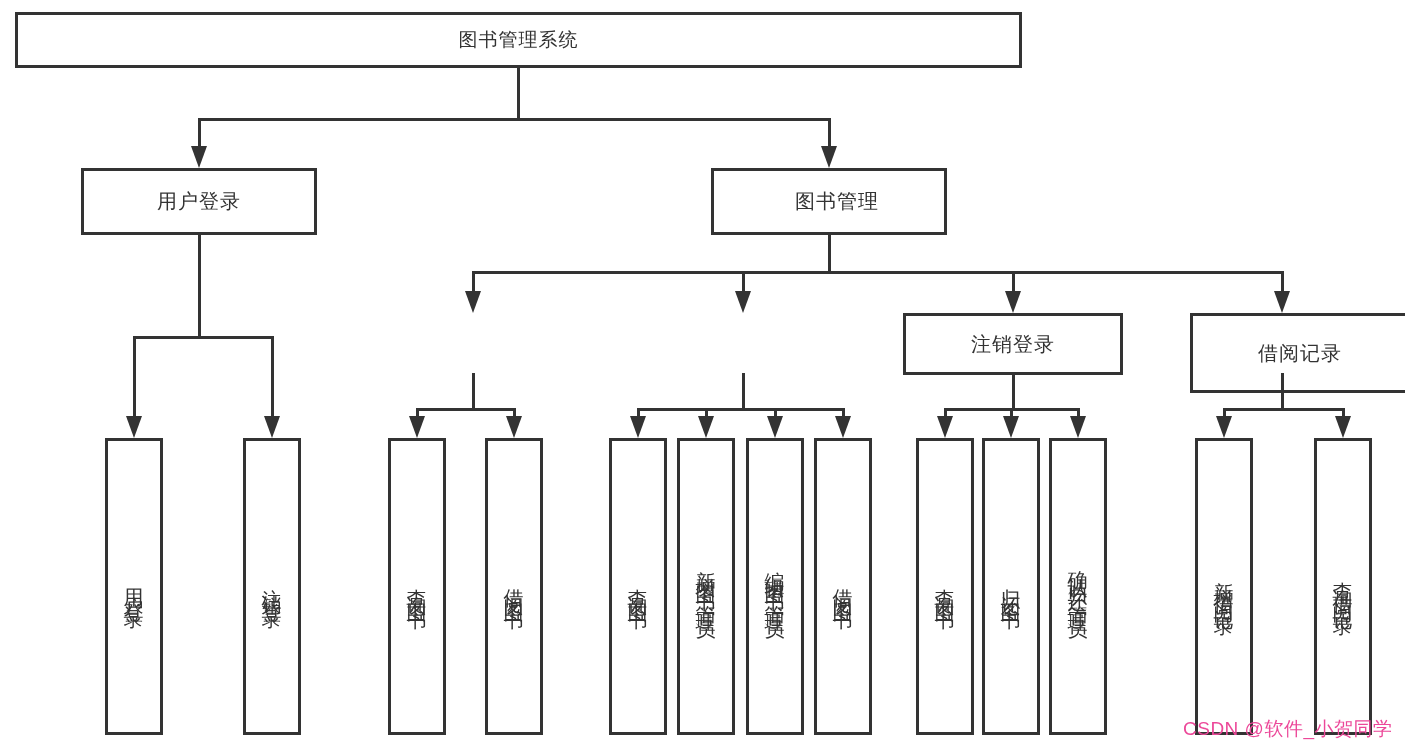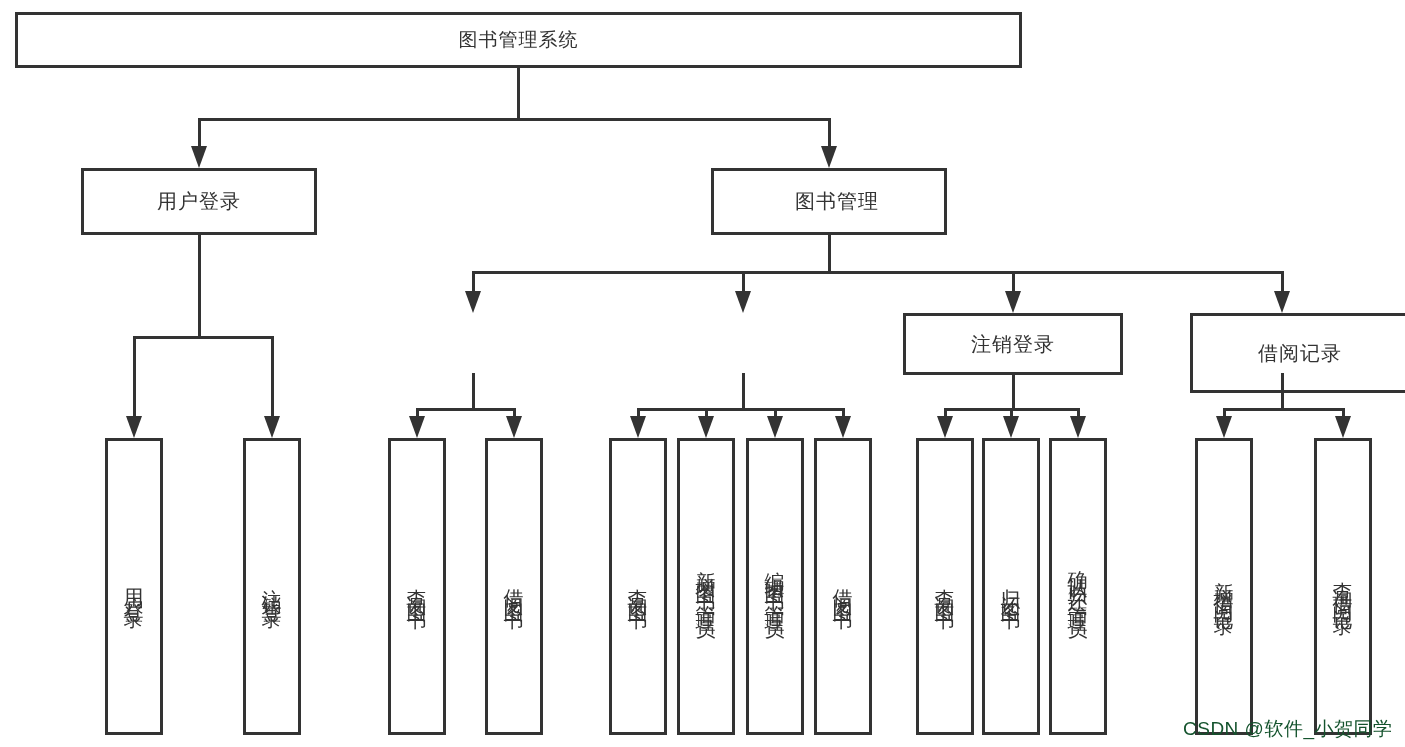--- a/index.html
+++ b/index.html
@@ -36,21 +36,21 @@
   .ahead{
     position:absolute;width:0;height:0;
     border-left:8px solid transparent;
     border-right:8px solid transparent;
     border-top:22px solid #333;
   }
   .watermark{
     position:absolute;
     left:1183px;top:716px;
     font-size:19px;
-    color:#14532d;
+    color:#ec4899;
     white-space:nowrap;
     letter-spacing:0.5px;
   }
 </style>
 </head>
 <body>
 
 <div id="canvas">
 
   <div class="box" style="left:15px;top:12px;width:1007px;height:56px;">

